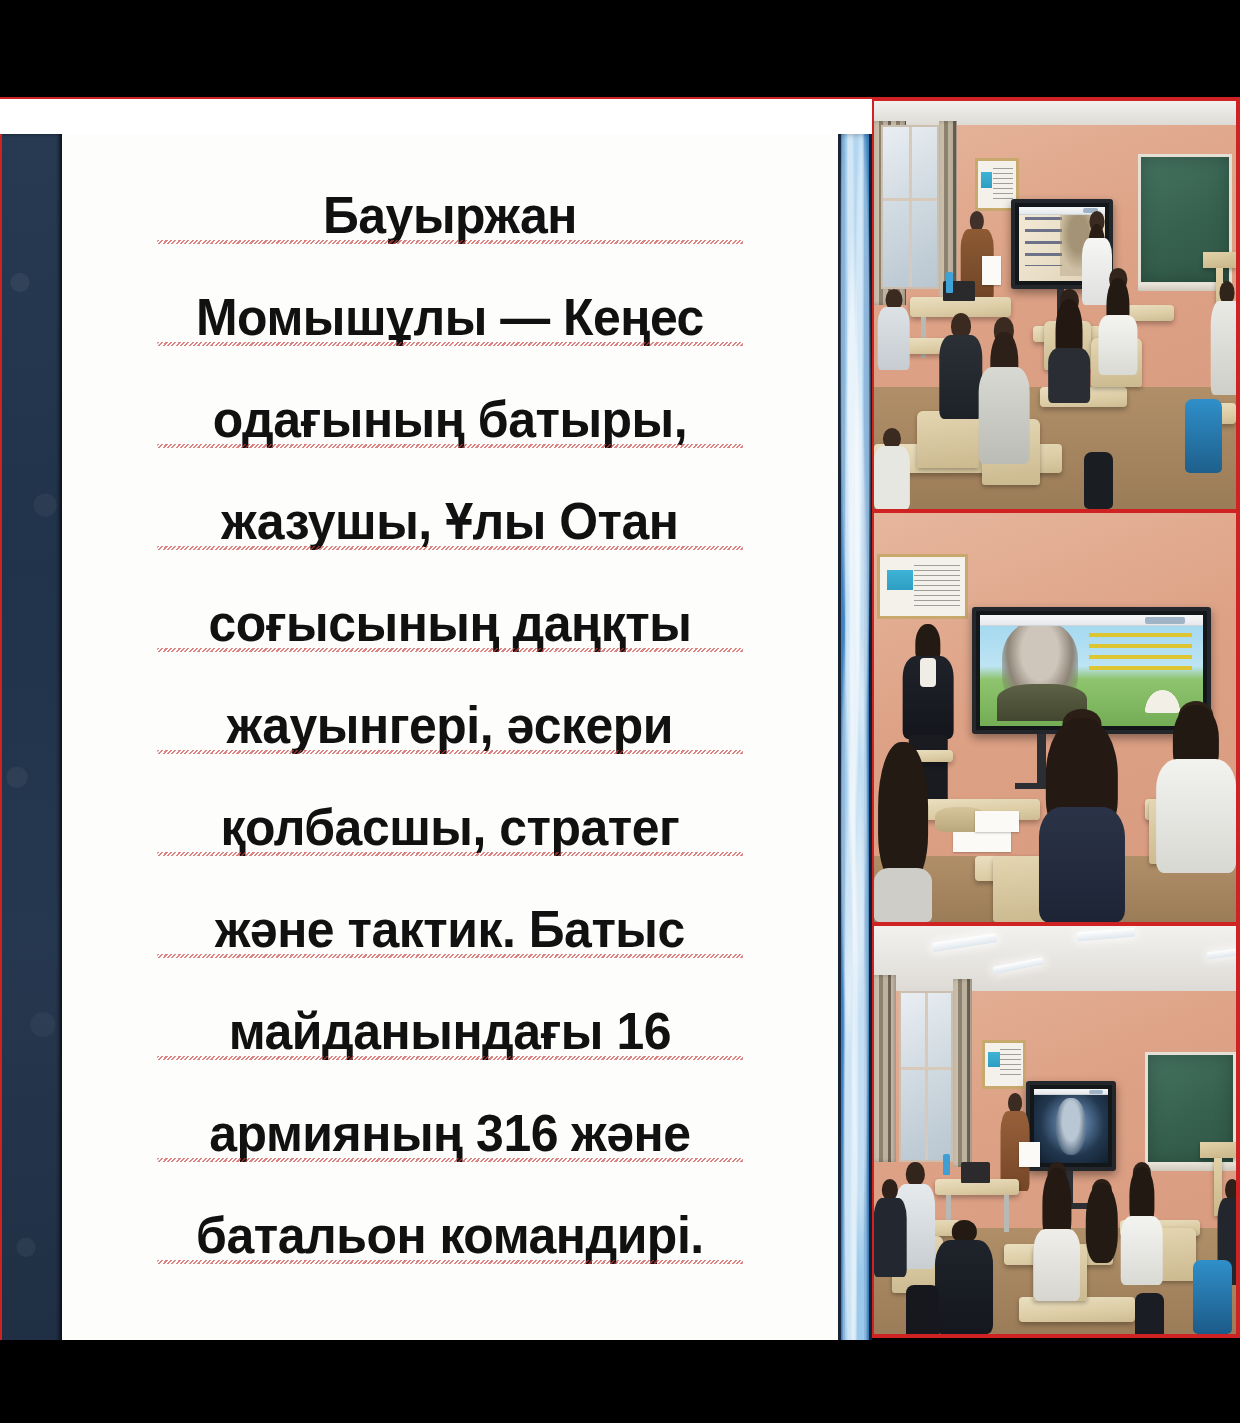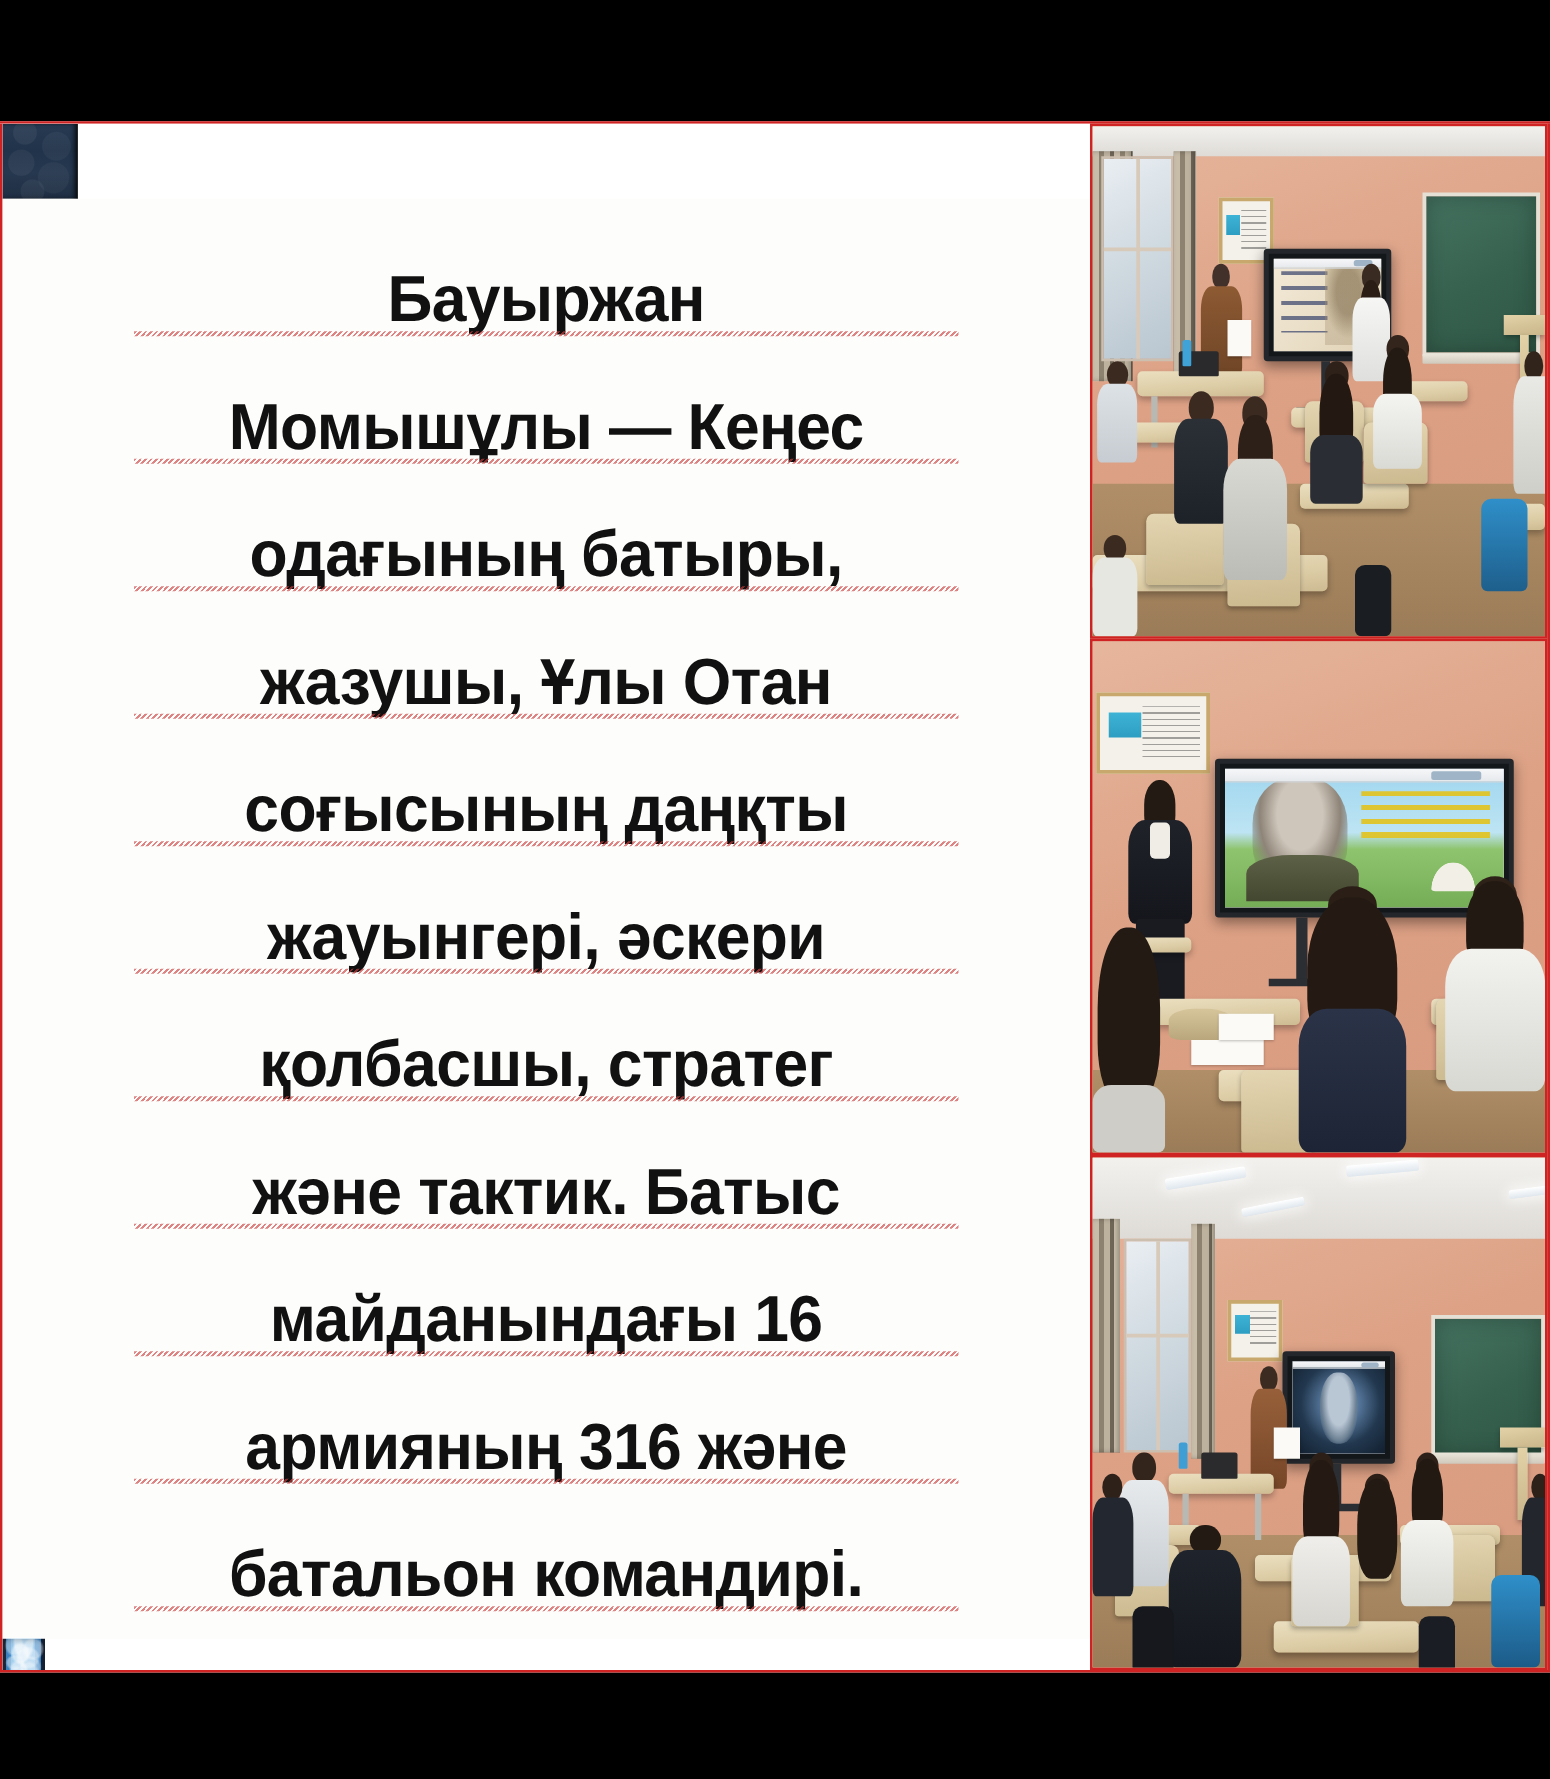--- a/index.html
+++ b/index.html
@@ -39,22 +39,22 @@
 
   
   #text-panel {
     position: relative;
     width: 990px;
     height: 100%;
     background: #ffffff;
     box-sizing: border-box;
     border-left: 2px solid #cf2222;
     display: flex;
-    flex-direction: column;
     overflow: hidden;
+    margin-top: 35px;
   }
 
   
   .band-left {
     width: 60px;
     flex: 0 0 60px;
     height: 100%;
     background:
       radial-gradient(circle at 30% 12%, rgba(255,255,255,.055) 0 9px, transparent 10px),
       radial-gradient(circle at 72% 30%, rgba(255,255,255,.045) 0 11px, transparent 12px),

